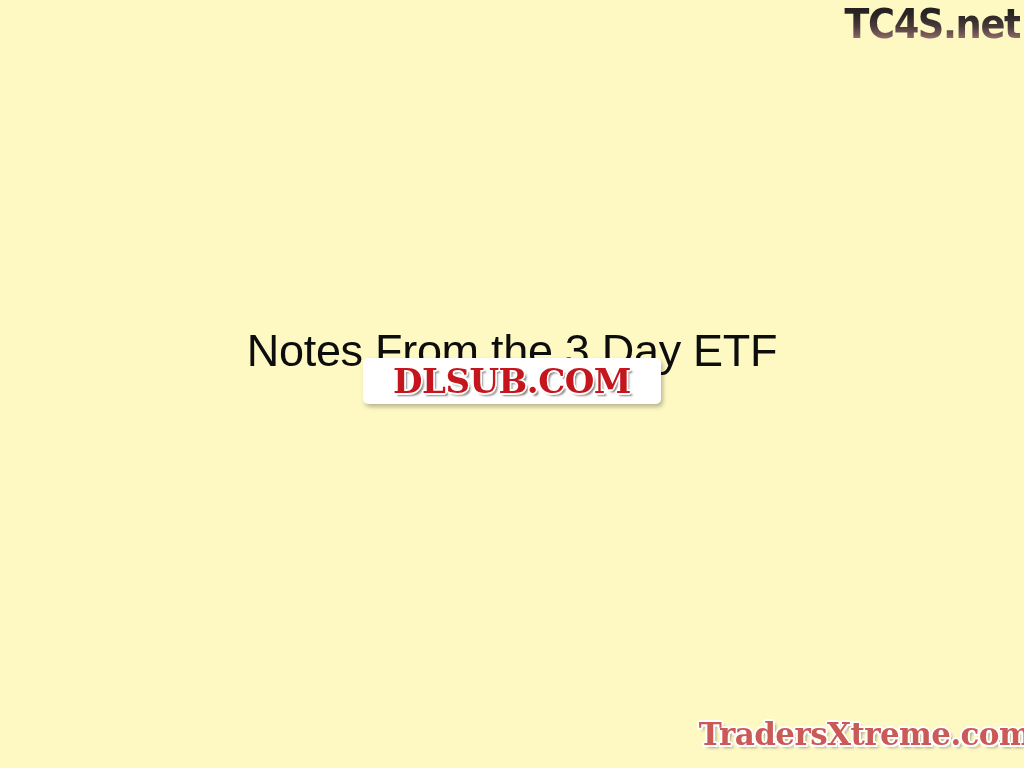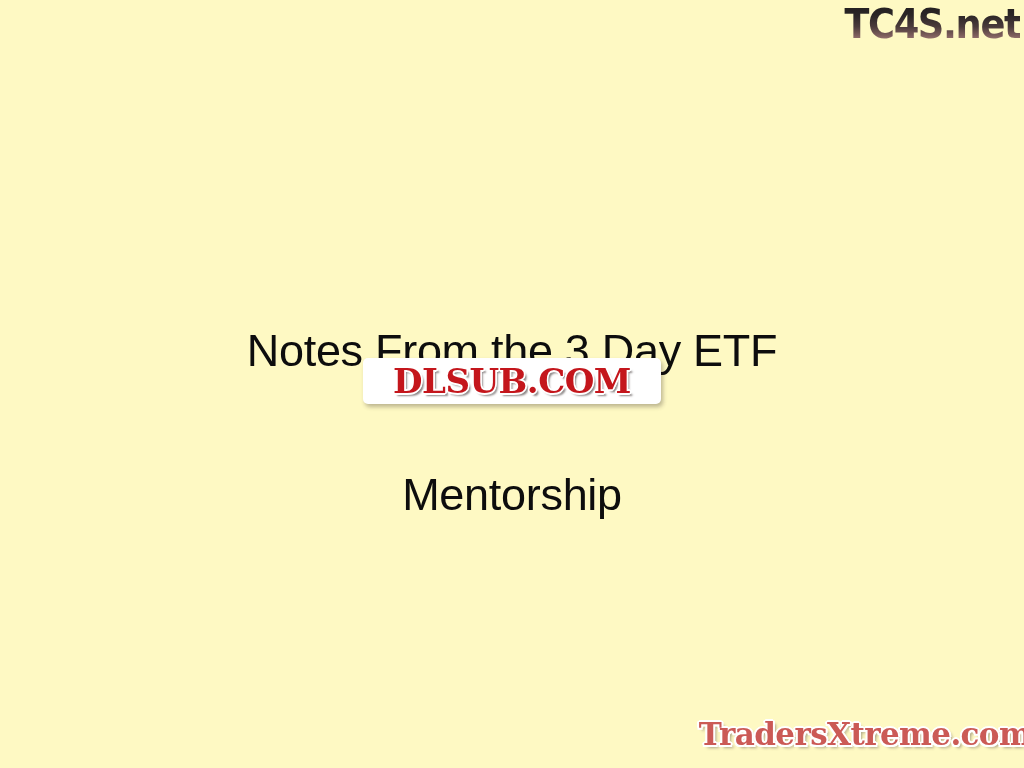--- a/index.html
+++ b/index.html
@@ -181,21 +181,20 @@
 </head>
 <body>
 
 <div id="slide">
 
   <div class="tc4s-logo">TC4S.net</div>
 
   <div class="title-block">
     <h1 class="slide-title">
       <span class="title-line">Notes From the 3 Day ETF</span>
-      <span class="title-line">Mentorship</span>
     </h1>
   </div>
 
   <div class="dlsub-mark">
     <div class="dlsub-plate"></div>
     <div class="dlsub-text">DLSUB.COM</div>
   </div>
 
 
   <div class="tx-mark">

